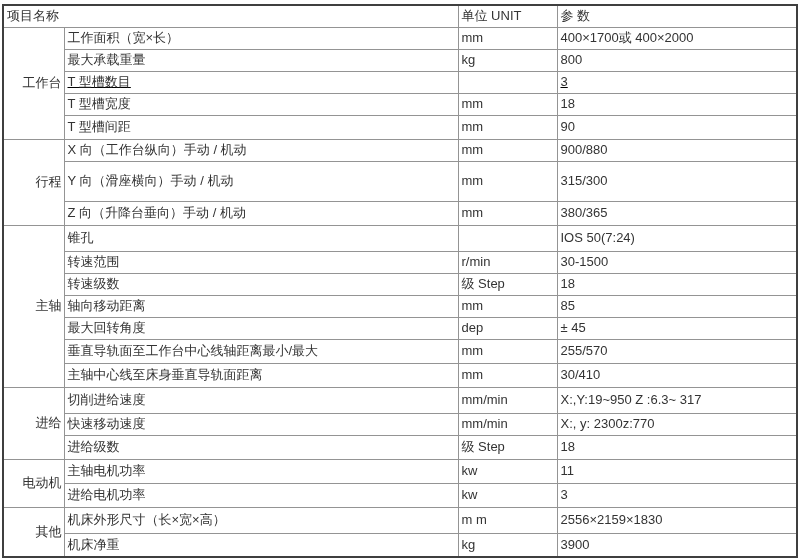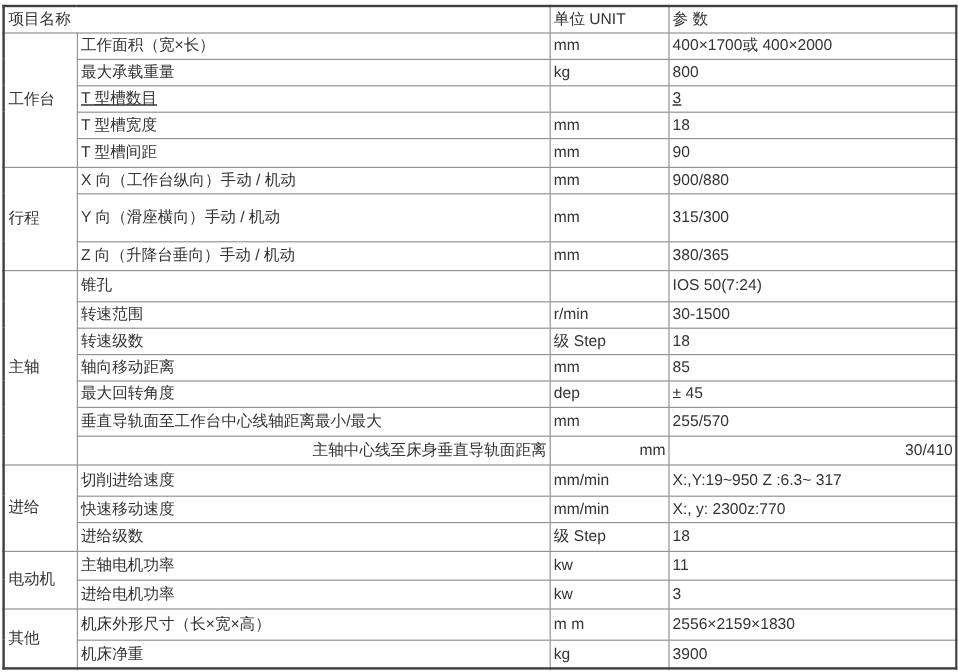--- a/index.html
+++ b/index.html
@@ -29,20 +29,21 @@
     font-size: 13px;
     color: #333333;
     padding: 0 2px 0 3px;
     vertical-align: middle;
     line-height: 1.2;
     overflow: hidden;
     white-space: nowrap;
   }
   td.category-cell {
     vertical-align: middle;
+    text-align: right;
   }
   td.v-top {
     vertical-align: top;
     padding-top: 2px;
   }
 </style>
 </head>
 <body>
 
 <div class="page">
@@ -125,21 +126,21 @@
         <tr style="height: 22px;">
           <td class="item-cell">最大回转角度</td>
           <td class="unit-cell">dep</td>
           <td class="param-cell">± 45</td>
         </tr>
         <tr style="height: 24px;">
           <td class="item-cell">垂直导轨面至工作台中心线轴距离最小/最大</td>
           <td class="unit-cell">mm</td>
           <td class="param-cell">255/570</td>
         </tr>
-        <tr style="height: 24px; text-align: right;">
+        <tr style="height: 24px;">
           <td class="item-cell">主轴中心线至床身垂直导轨面距离</td>
           <td class="unit-cell">mm</td>
           <td class="param-cell">30/410</td>
         </tr>
         <tr style="height: 26px;">
           <td class="category-cell" rowspan="3">进给</td>
           <td class="item-cell">切削进给速度</td>
           <td class="unit-cell">mm/min</td>
           <td class="param-cell">X:,Y:19~950 Z :6.3~ 317</td>
         </tr>

